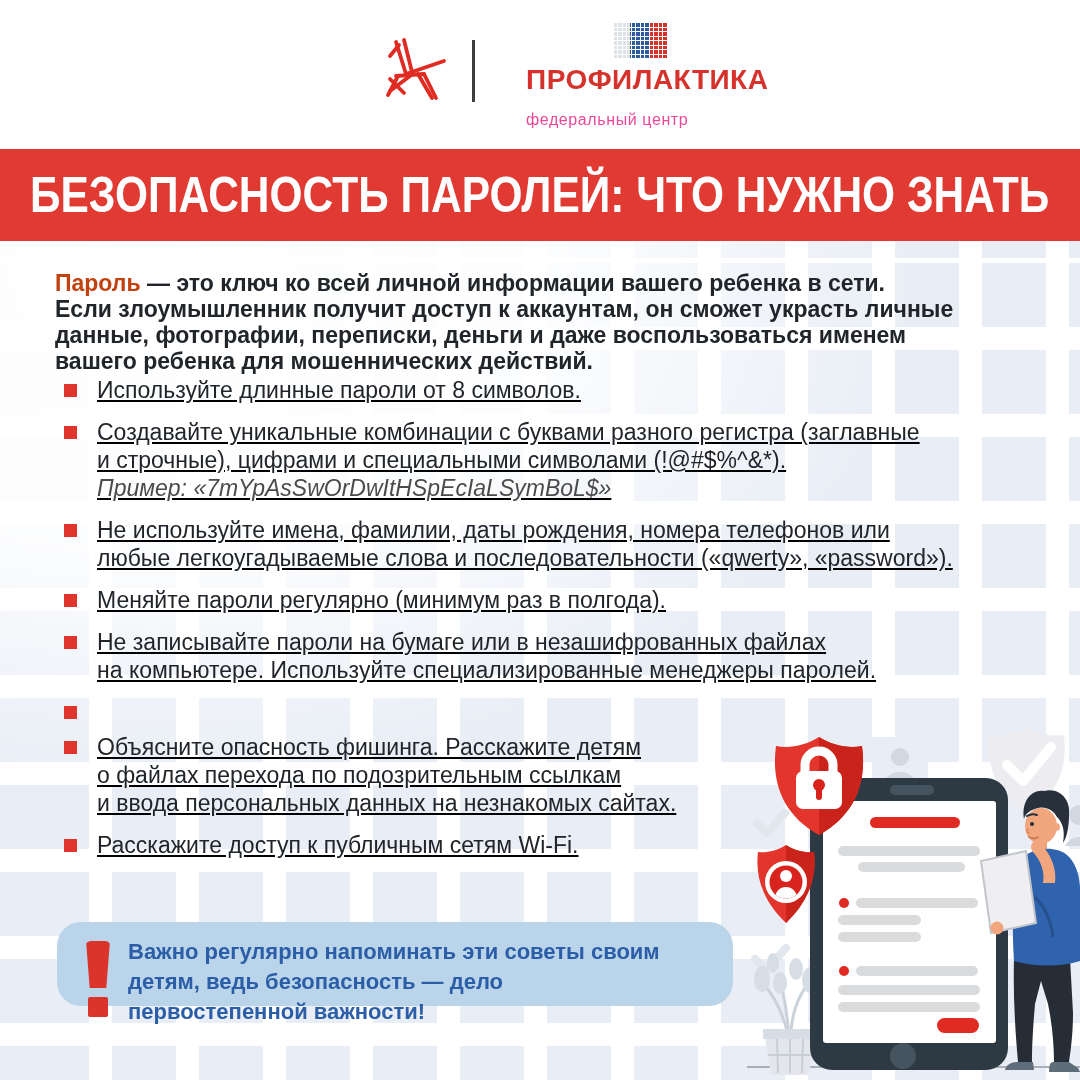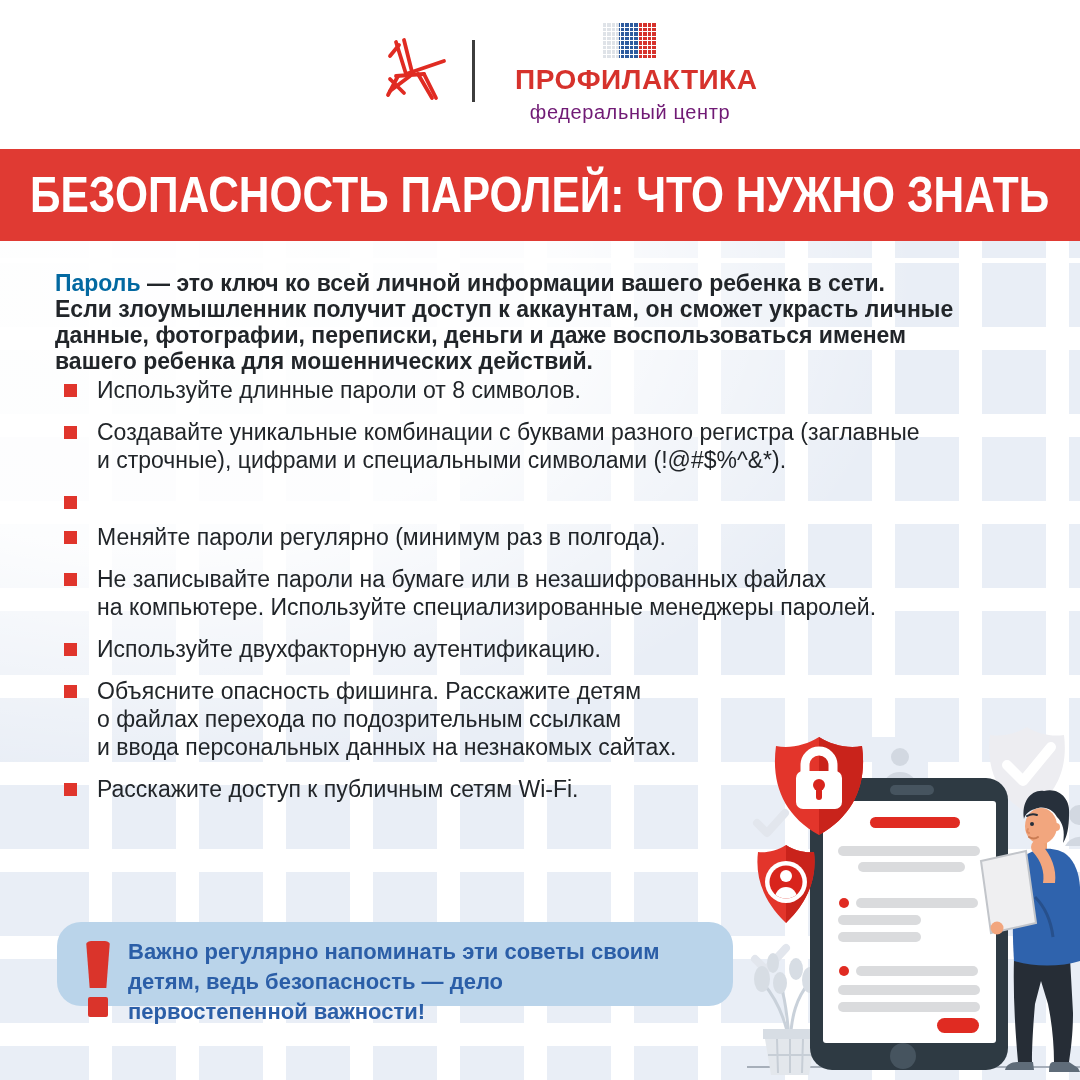--- a/index.html
+++ b/index.html
@@ -11,44 +11,44 @@
     background-image:
       repeating-linear-gradient(0deg, transparent 0 64px, #ffffff 64px 87px),
       repeating-linear-gradient(90deg, #e9eef6 0 64px, transparent 64px 87px);
     background-position:25px 30px,25px 30px;}
   .bg-pattern::after{content:"";position:absolute;inset:0;
     background:radial-gradient(ellipse 980px 640px at 14% 6%, rgba(255,255,255,.97) 0%, rgba(255,255,255,.88) 42%, rgba(255,255,255,0) 78%);}
 
   
   .brand-icon{position:absolute;left:383px;top:34px;}
   .brand-divider{position:absolute;left:472px;top:40px;width:3px;height:62px;background:#3d3d3d;}
-  .logo-block{position:absolute;left:515px;top:22px;width:230px;text-align:center;}
+  .logo-block{position:absolute;left:526px;top:22px;width:230px;text-align:left;}
   .logo-grid{width:54px;height:36px;margin:0 auto 7px;
     background-image:
       repeating-linear-gradient(90deg, transparent 0 3.5px, #fff 3.5px 4.5px),
       repeating-linear-gradient(0deg, transparent 0 3.5px, #fff 3.5px 4.5px),
       linear-gradient(90deg,#dfe3e8 0 30%, #2d5b9e 30% 64%, #d6322c 64% 100%);}
   .logo-title{font-size:28px;font-weight:800;letter-spacing:.5px;color:#d6322c;line-height:1.05;}
-  .logo-subtitle{font-size:20px;color:#701a75;letter-spacing:.6px;margin-top:7px;}
+  .logo-subtitle{font-size:16px;color:#ec4899;letter-spacing:.6px;margin-top:17px;}
 
   
   .banner{position:absolute;left:0;top:149px;width:1080px;height:92px;background:#e03a33;
     display:flex;align-items:center;justify-content:center;}
   .banner-title{color:#fff;font-weight:bold;font-size:50px;letter-spacing:0;white-space:nowrap;
     transform:scaleX(.85);transform-origin:center;}
 
   
   .intro{position:absolute;left:55px;top:247px;width:980px;font-size:23px;line-height:26px;
     font-weight:bold;color:#212529;}
-  .intro-lead{color:#0369a1;}
+  .intro-lead{color:#c2410c;}
   .intro-rest{white-space:pre-line;margin-top:37px;}
 
   
   .tips{position:absolute;left:64px;top:376px;width:985px;list-style:none;margin:0;padding:0;}
-  .tip{display:flex;margin-bottom:14px;}
+  .tip{display:flex;margin-bottom:14px;text-decoration:underline;}
   .tip-bullet{flex:0 0 13px;width:13px;height:13px;background:#e0352c;margin:8px 20px 0 0;}
   .tip-text{font-size:23px;line-height:28px;color:#212529;white-space:pre-line;}
   .tip-example{font-size:23px;line-height:28px;color:#4b4b4b;font-style:italic;white-space:pre-line;}
 
   
   .note{position:absolute;left:57px;top:922px;width:676px;height:84px;background:#bad4ea;border-radius:24px;}
   .note-mark{position:absolute;left:28px;top:19px;width:26px;}
   .note-mark .bar{width:26px;height:47px;background:#da342b;border-radius:6px 6px 4px 4px;
     clip-path:polygon(4% 0,96% 0,82% 100%,18% 100%);}
   .note-mark .dot{width:20px;height:20px;background:#da342b;margin:9px auto 0;border-radius:2px;}
@@ -99,43 +99,45 @@
       <span class="tip-bullet"></span>
       <div>
           <div class="tip-text">Используйте длинные пароли от 8 символов.</div>
         </div>
     </li>
     <li class="tip">
       <span class="tip-bullet"></span>
       <div>
           <div class="tip-text">Создавайте уникальные комбинации с буквами разного регистра (заглавные
 и строчные), цифрами и специальными символами (!@#$%^&amp;*).</div>
-        </div>
-    </li>
-    <li class="tip">
-      <span class="tip-bullet"></span>
+      <div class="tip-example">Пример: «7mYpAsSwOrDwItHSpEcIaLSymBoL$»</div>
+        </div>
+    </li>
+    <li class="tip">
+      <span class="tip-bullet"></span>
+      <div>
+          <div class="tip-text">Не используйте имена, фамилии, даты рождения, номера телефонов или
+любые легкоугадываемые слова и последовательности («qwerty», «password»).</div>
+        </div>
     </li>
     <li class="tip">
       <span class="tip-bullet"></span>
       <div>
           <div class="tip-text">Меняйте пароли регулярно (минимум раз в полгода).</div>
         </div>
     </li>
     <li class="tip">
       <span class="tip-bullet"></span>
       <div>
           <div class="tip-text">Не записывайте пароли на бумаге или в незашифрованных файлах
 на компьютере. Используйте специализированные менеджеры паролей.</div>
         </div>
     </li>
     <li class="tip">
       <span class="tip-bullet"></span>
-      <div>
-          <div class="tip-text">Используйте двухфакторную аутентификацию.</div>
-        </div>
     </li>
     <li class="tip">
       <span class="tip-bullet"></span>
       <div>
           <div class="tip-text">Объясните опасность фишинга. Расскажите детям
 о файлах перехода по подозрительным ссылкам
 и ввода персональных данных на незнакомых сайтах.</div>
         </div>
     </li>
     <li class="tip">

